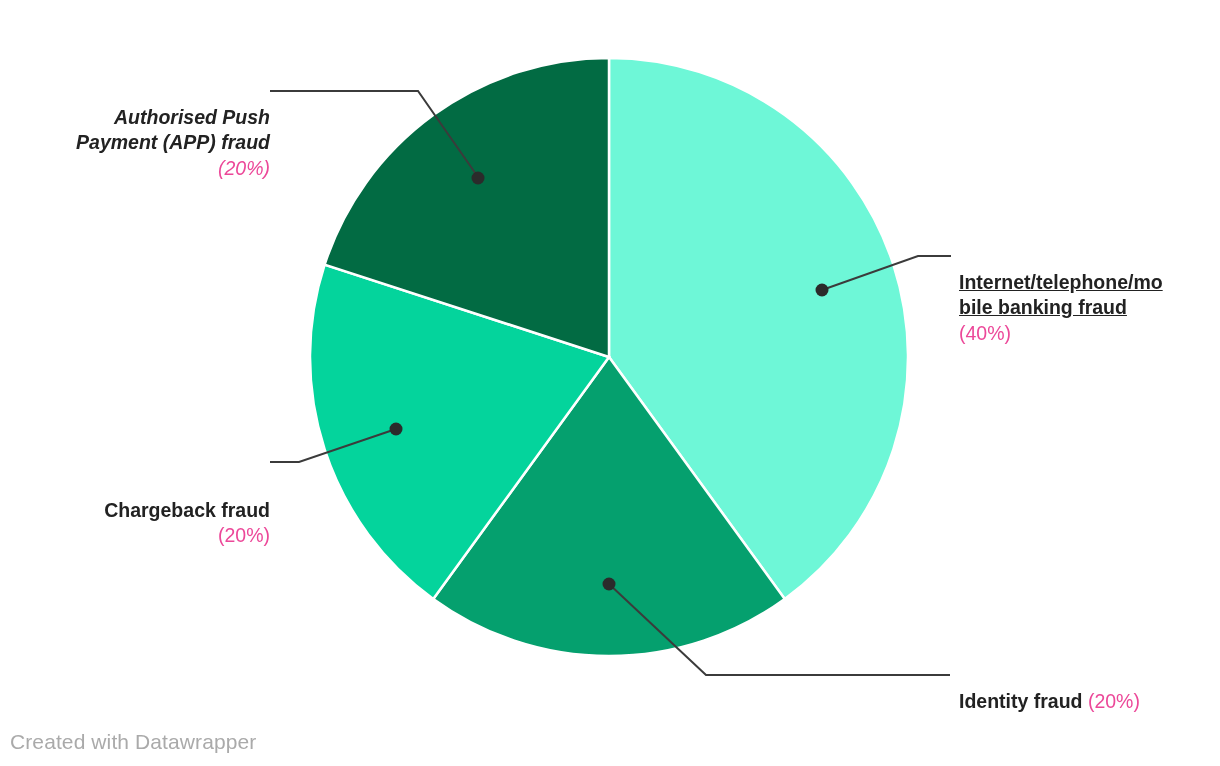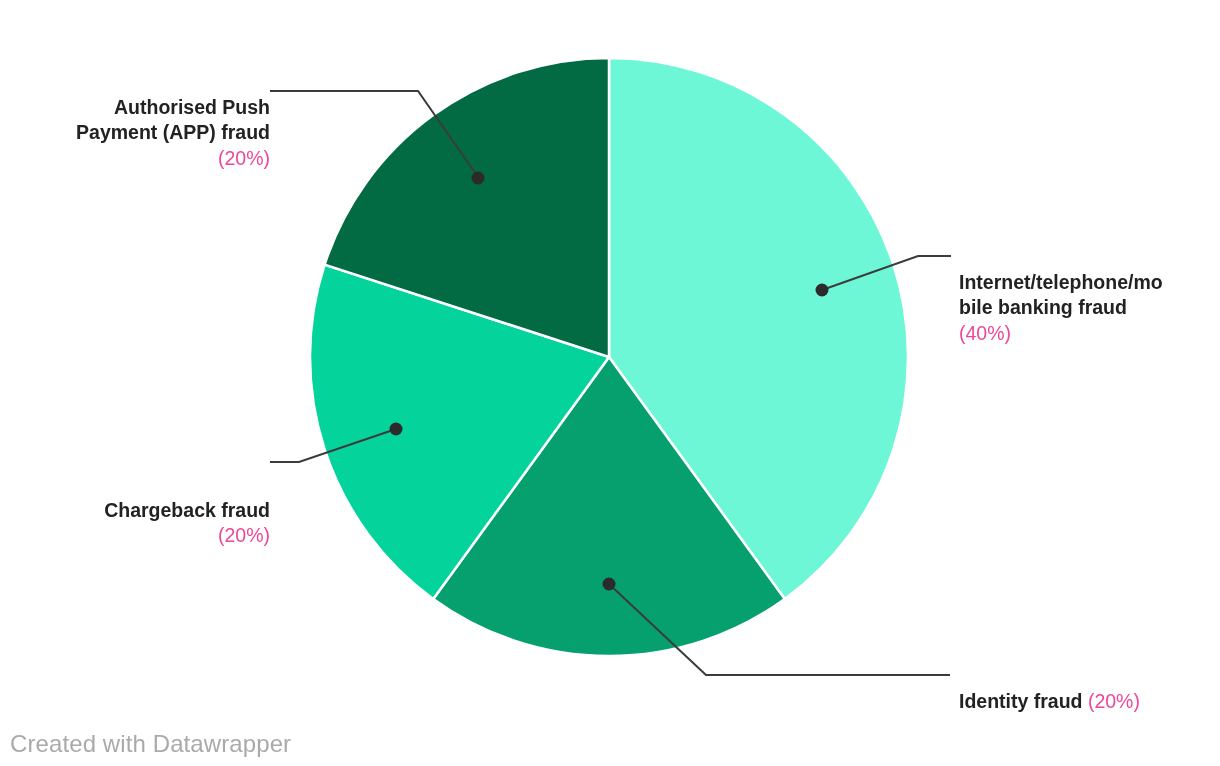--- a/index.html
+++ b/index.html
@@ -41,22 +41,23 @@
   }
   .label-left {
     text-align: right;
   }
   .label-right {
     text-align: left;
   }
   
   #label-app {
     left: 20px;
-    top: 69px;
+    top: 79px;
     width: 250px;
+    font-style: italic;
   }
   #label-chargeback {
     left: 20px;
     top: 472px;
     width: 250px;
   }
   #label-internet {
     left: 959px;
     top: 244px;
     width: 246px;
@@ -66,38 +67,39 @@
     top: 663px;
     width: 250px;
   }
   #label-identity .name,
   #label-identity .pct {
     display: inline;
     text-align: center;
   }
   #label-internet .name {
     display: block;
+    text-decoration: underline;
   }
   #label-internet .pct {
     display: block;
   }
   #label-app .name,
   #label-chargeback .name {
     display: block;
   }
   #label-app .pct,
   #label-chargeback .pct {
     display: block;
   }
   #footer-credit {
     position: absolute;
     left: 10px;
     top: 730px;
     font-family: "Liberation Sans", sans-serif;
-    font-size: 24px;
+    font-size: 21px;
     color: #aaaaaa;
     letter-spacing: 0.1px;
   }
 </style>
 </head>
 <body>
 
 <div id="chart-root">
 
   <svg id="pie-svg" viewBox="0 0 1220 766">

